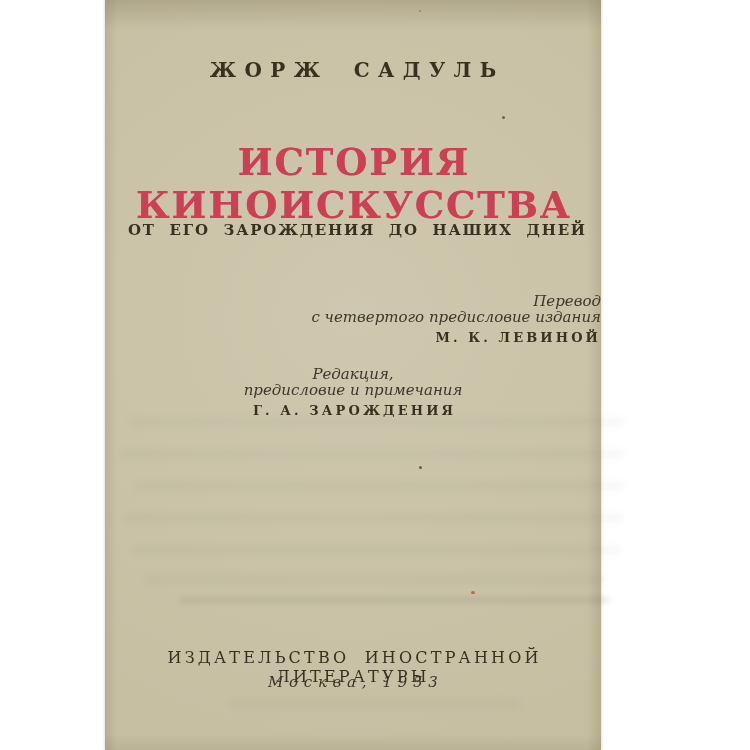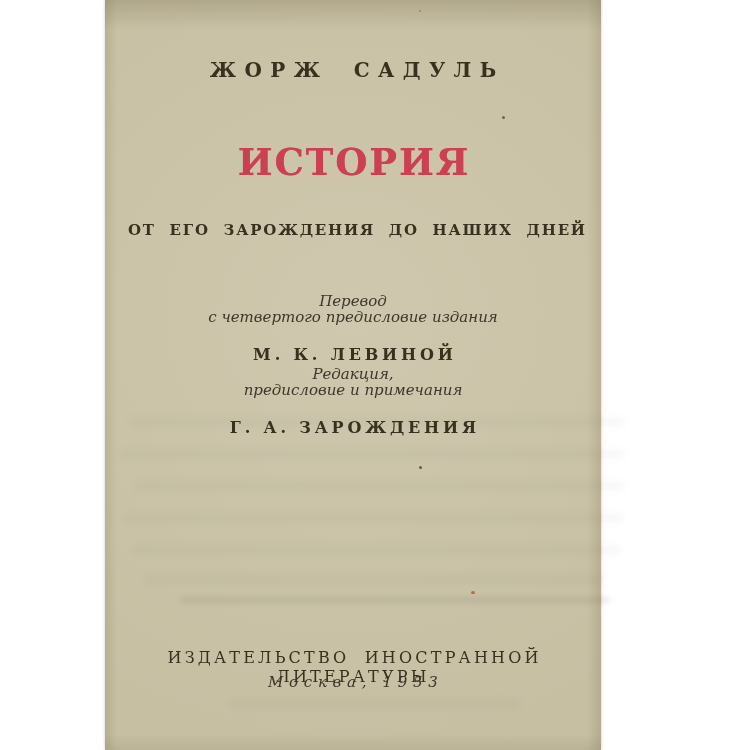--- a/index.html
+++ b/index.html
@@ -71,27 +71,27 @@
   }
   .credit {
     font-size: 15px;
     font-style: italic;
     line-height: 16px;
     color: #3d362a;
   }
   .credit .credit-name {
     font-style: normal;
     font-weight: bold;
-    font-size: 16px;
+    font-size: 13px;
     letter-spacing: 0.24em;
     text-indent: 0.24em;
-    margin-top: 22px;
+    margin-top: 5px;
     color: #38311f;
   }
-  .translation { top: 293px; }
+  .translation { top: 293px; text-align: right; }
   .editorial   { top: 366px; }
   .publisher {
     top: 648px;
     font-size: 16px;
     letter-spacing: 0.2em;
     word-spacing: 0.45em;
     text-indent: 0.2em;
     color: #38311f;
   }
   .imprint {
@@ -132,20 +132,21 @@
 
     <div class="speck" style="top:116px; left:397px; width:3px; height:3px; background:rgba(70,45,35,0.65);"></div>
     <div class="speck" style="top:466px; left:314px; width:3px; height:3px; background:rgba(55,45,35,0.7);"></div>
     <div class="speck" style="top:591px; left:366px; width:4px; height:3px; background:rgba(176,82,40,0.8);"></div>
     <div class="speck" style="top:10px;  left:314px; width:2px; height:2px; background:rgba(120,90,70,0.5);"></div>
 
     <div class="centered author">ЖОРЖ САДУЛЬ</div>
 
     <div class="centered title">
       <div>ИСТОРИЯ</div>
+      <div>КИНОИСКУССТВА</div>
     </div>
 
     <div class="centered subtitle">ОТ ЕГО ЗАРОЖДЕНИЯ ДО НАШИХ ДНЕЙ</div>
 
     <div class="centered credit translation">
       <div>Перевод</div>
       <div>с четвертого предисловие издания</div>
       <div class="credit-name">М. К. ЛЕВИНОЙ</div>
     </div>
 

